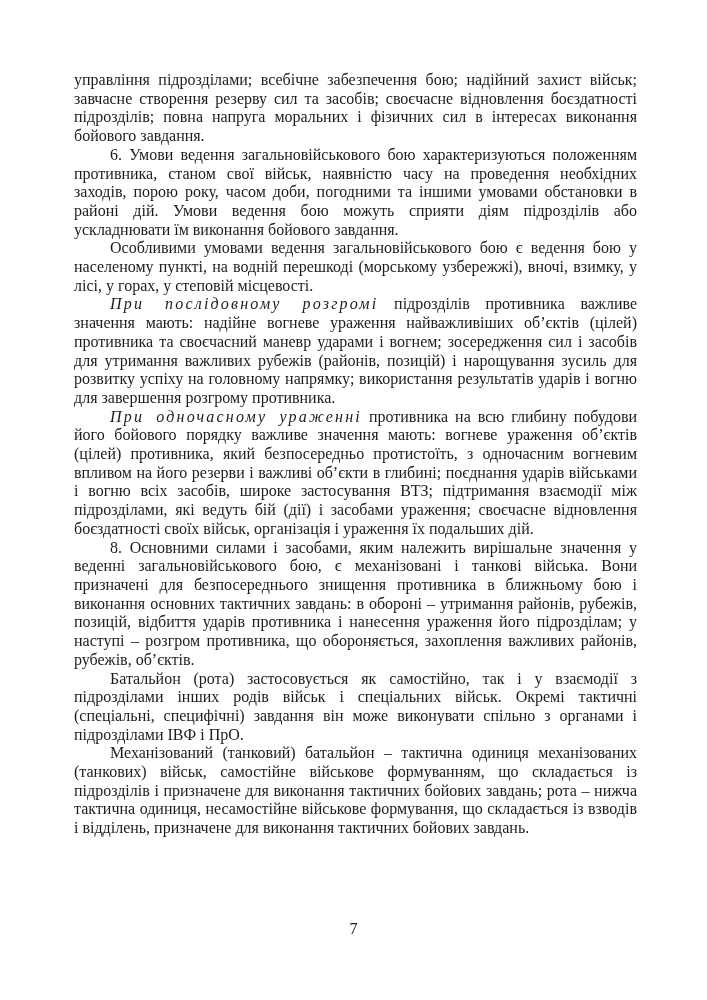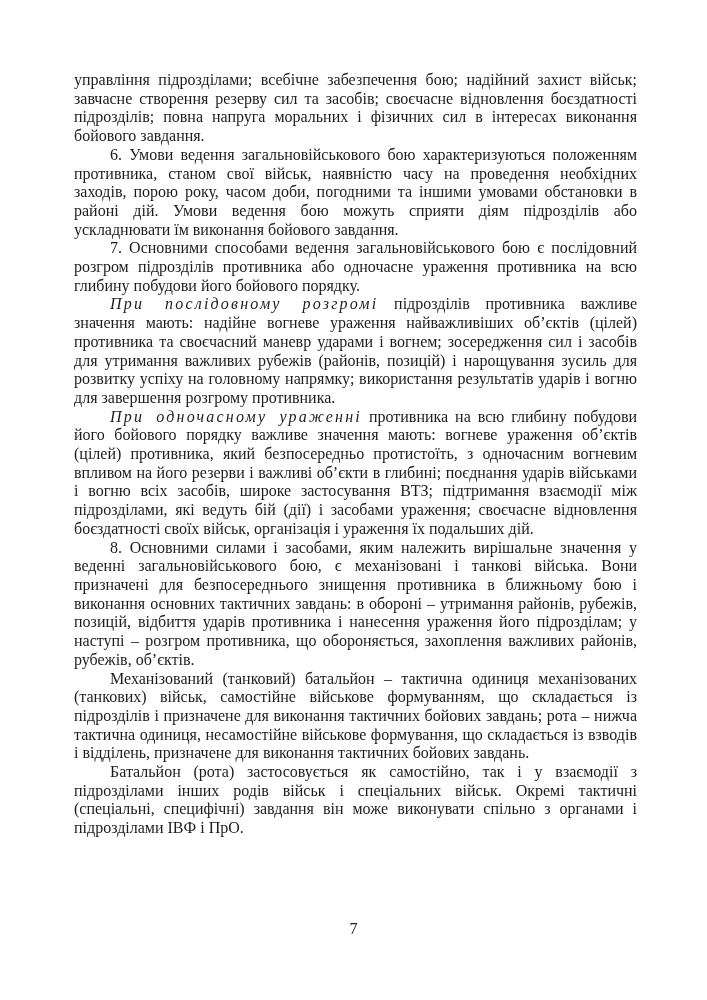--- a/index.html
+++ b/index.html
@@ -53,30 +53,30 @@
 </head>
 <body>
 
 <div class="page">
   <div class="text-block">
 
     <p class="para no-indent"><span>управління підрозділами; всебічне забезпечення бою; надійний захист військ; завчасне створення резерву сил та засобів; своєчасне відновлення боєздатності підрозділів; повна напруга моральних і фізичних сил в інтересах виконання бойового завдання.</span></p>
 
     <p class="para"><span class="lead-bold">6. Умови ведення</span><span> загальновійськового бою характеризуються положенням противника, станом свої військ, наявністю часу на проведення необхідних заходів, порою року, часом доби, погодними та іншими умовами обстановки в районі дій. Умови ведення бою можуть сприяти діям підрозділів або ускладнювати їм виконання бойового завдання.</span></p>
 
+    <p class="para"><span>Особливими умовами ведення загальновійськового бою є ведення бою у населеному пункті, на водній перешкоді (морському узбережжі), вночі, взимку, у лісі, у горах, у степовій місцевості.</span></p>
 
-    <p class="para"><span class="lead-bold">7. Основними способами ведення</span><span> загальновійськового бою є послідовний розгром підрозділів противника або одночасне ураження противника на всю глибину побудови його бойового порядку.</span></p>
 
     <p class="para"><span class="lead-italic">При послідовному розгромі</span><span> підрозділів противника важливе значення мають: надійне вогневе ураження найважливіших об’єктів (цілей) противника та своєчасний маневр ударами і вогнем; зосередження сил і засобів для утримання важливих рубежів (районів, позицій) і нарощування зусиль для розвитку успіху на головному напрямку; використання результатів ударів і вогню для завершення розгрому противника.</span></p>
 
     <p class="para"><span class="lead-italic">При одночасному ураженні</span><span> противника на всю глибину побудови його бойового порядку важливе значення мають: вогневе ураження об’єктів (цілей) противника, який безпосередньо протистоїть, з одночасним вогневим впливом на його резерви і важливі об’єкти в глибині; поєднання ударів військами і вогню всіх засобів, широке застосування ВТЗ; підтримання взаємодії між підрозділами, які ведуть бій (дії) і засобами ураження; своєчасне відновлення боєздатності своїх військ, організація і ураження їх подальших дій.</span></p>
 
     <p class="para"><span class="lead-bold">8. Основними силами і засобами</span><span>, яким належить вирішальне значення у веденні загальновійськового бою, є механізовані і танкові війська. Вони призначені для безпосереднього знищення противника в ближньому бою і виконання основних тактичних завдань: в обороні – утримання районів, рубежів, позицій, відбиття ударів противника і нанесення ураження його підрозділам; у наступі – розгром противника, що обороняється, захоплення важливих районів, рубежів, об’єктів.</span></p>
 
+    <p class="para"><span>Батальйон (рота) застосовується як самостійно, так і у взаємодії з підрозділами інших родів військ і спеціальних військ. Окремі тактичні (спеціальні, специфічні) завдання він може виконувати спільно з органами і підрозділами ІВФ і ПрО.</span></p>
+
     <p class="para"><span>Механізований (танковий) батальйон – тактична одиниця механізованих (танкових) військ, самостійне військове формуванням, що складається із підрозділів і призначене для виконання тактичних бойових завдань; рота – нижча тактична одиниця, несамостійне військове формування, що складається із взводів і відділень, призначене для виконання тактичних бойових завдань.</span></p>
-
-    <p class="para"><span>Батальйон (рота) застосовується як самостійно, так і у взаємодії з підрозділами інших родів військ і спеціальних військ. Окремі тактичні (спеціальні, специфічні) завдання він може виконувати спільно з органами і підрозділами ІВФ і ПрО.</span></p>
 
 
   </div>
 
   <div class="page-number">7</div>
 </div>
 
 </body></html>

